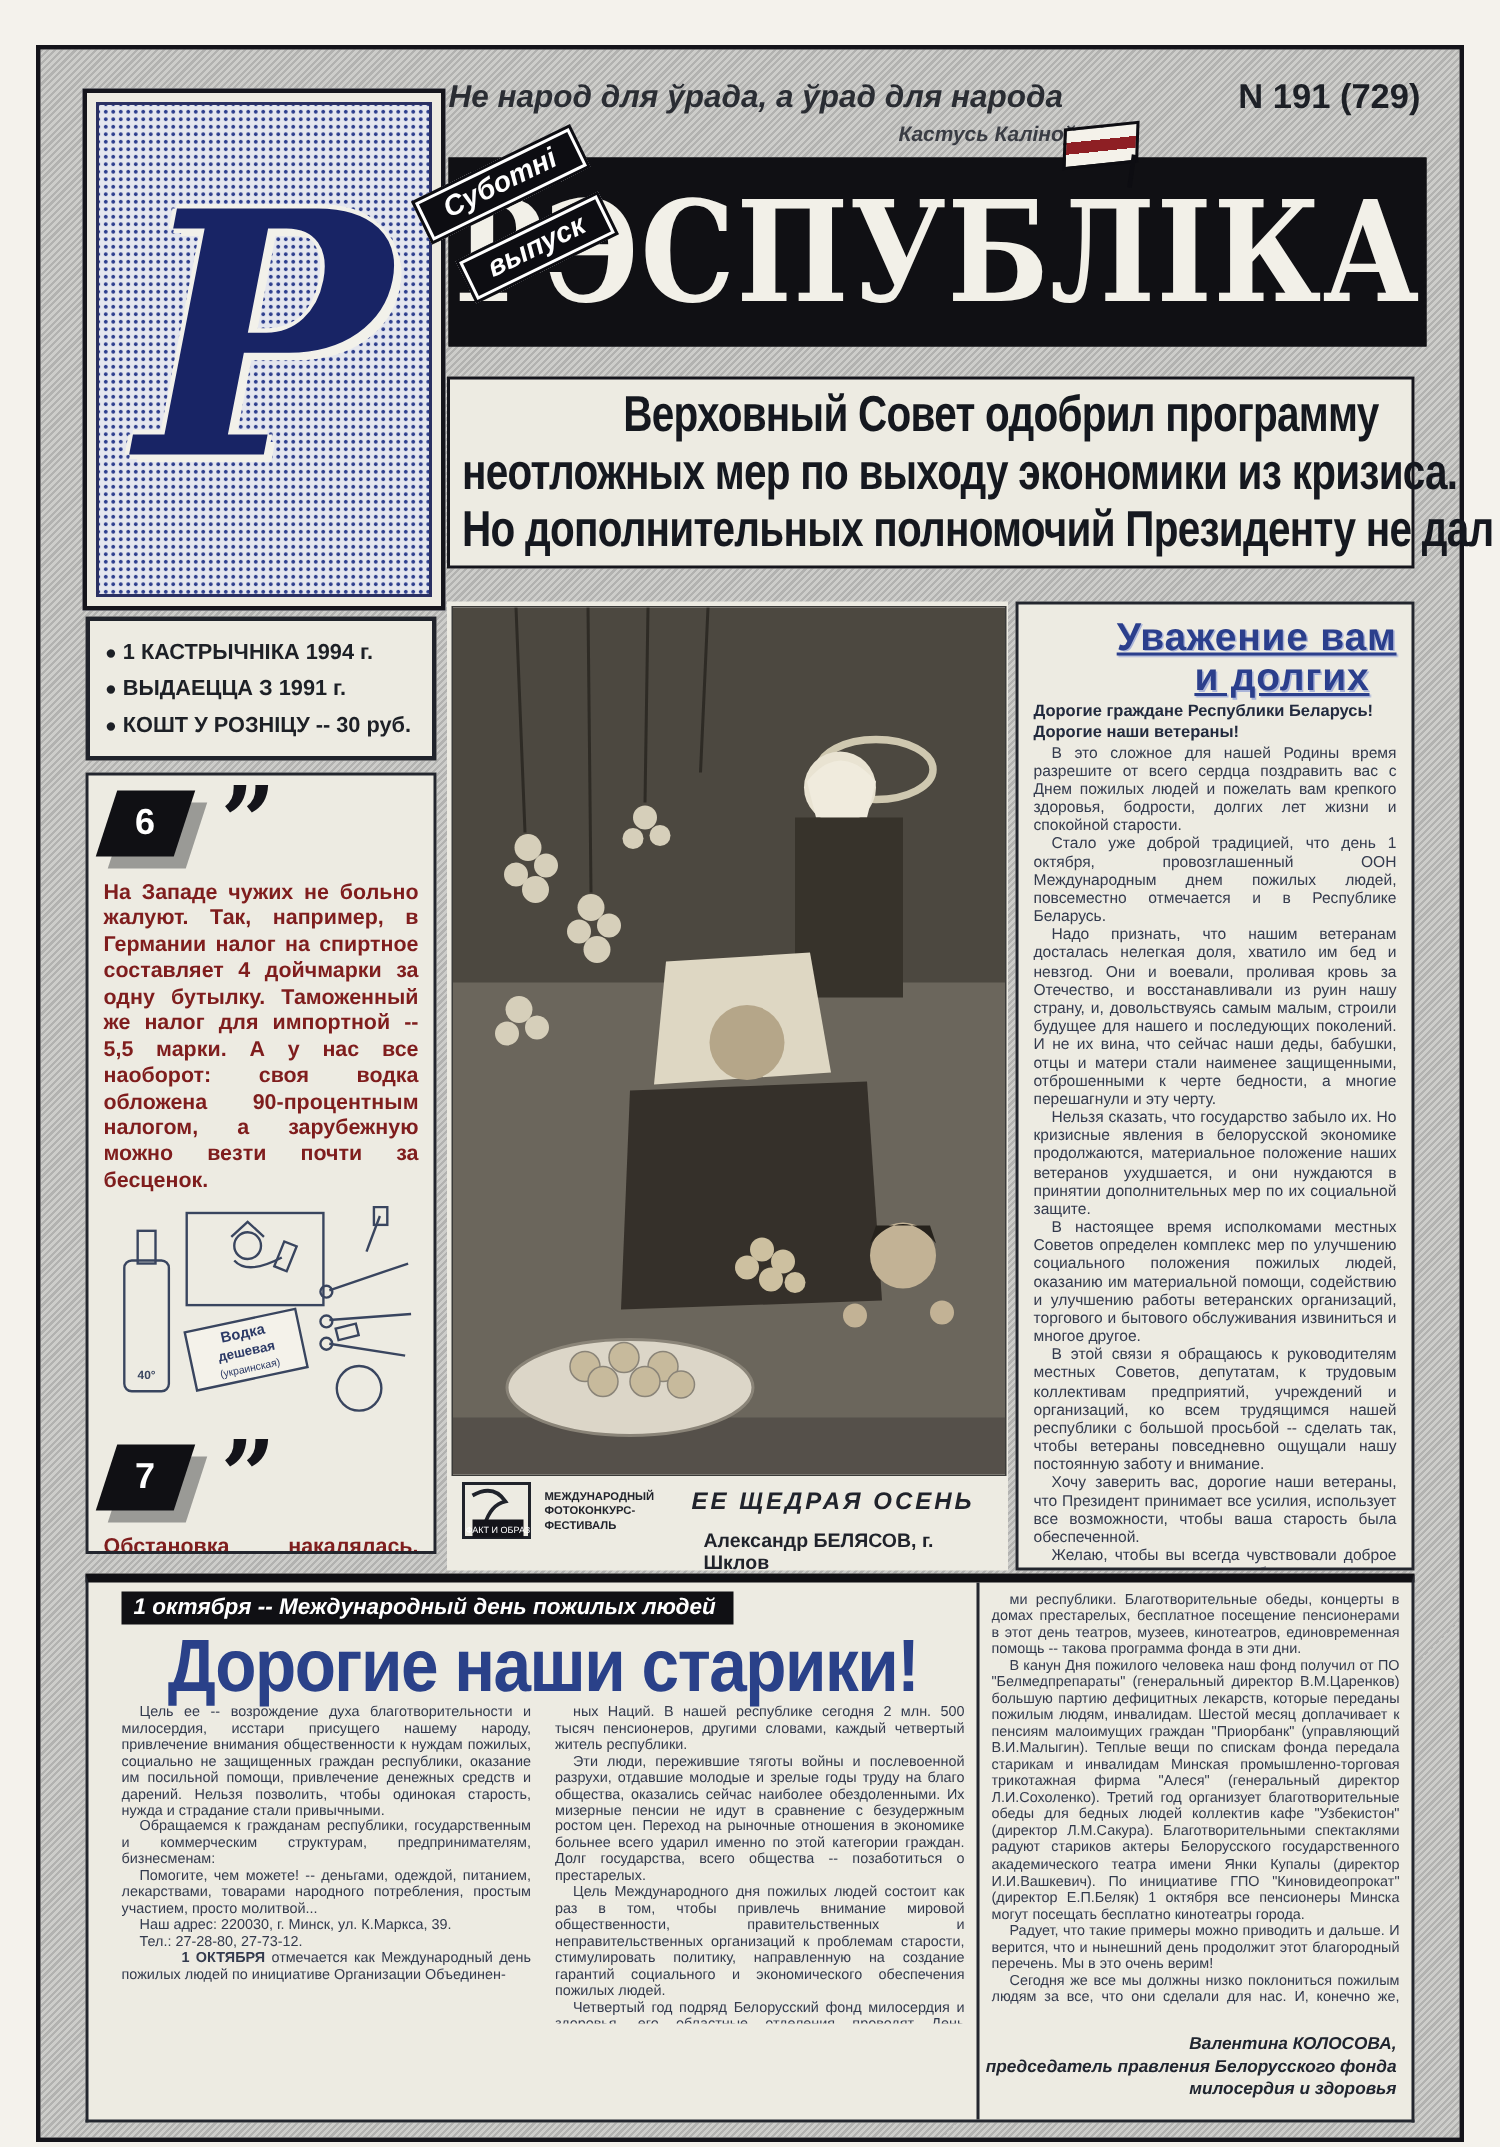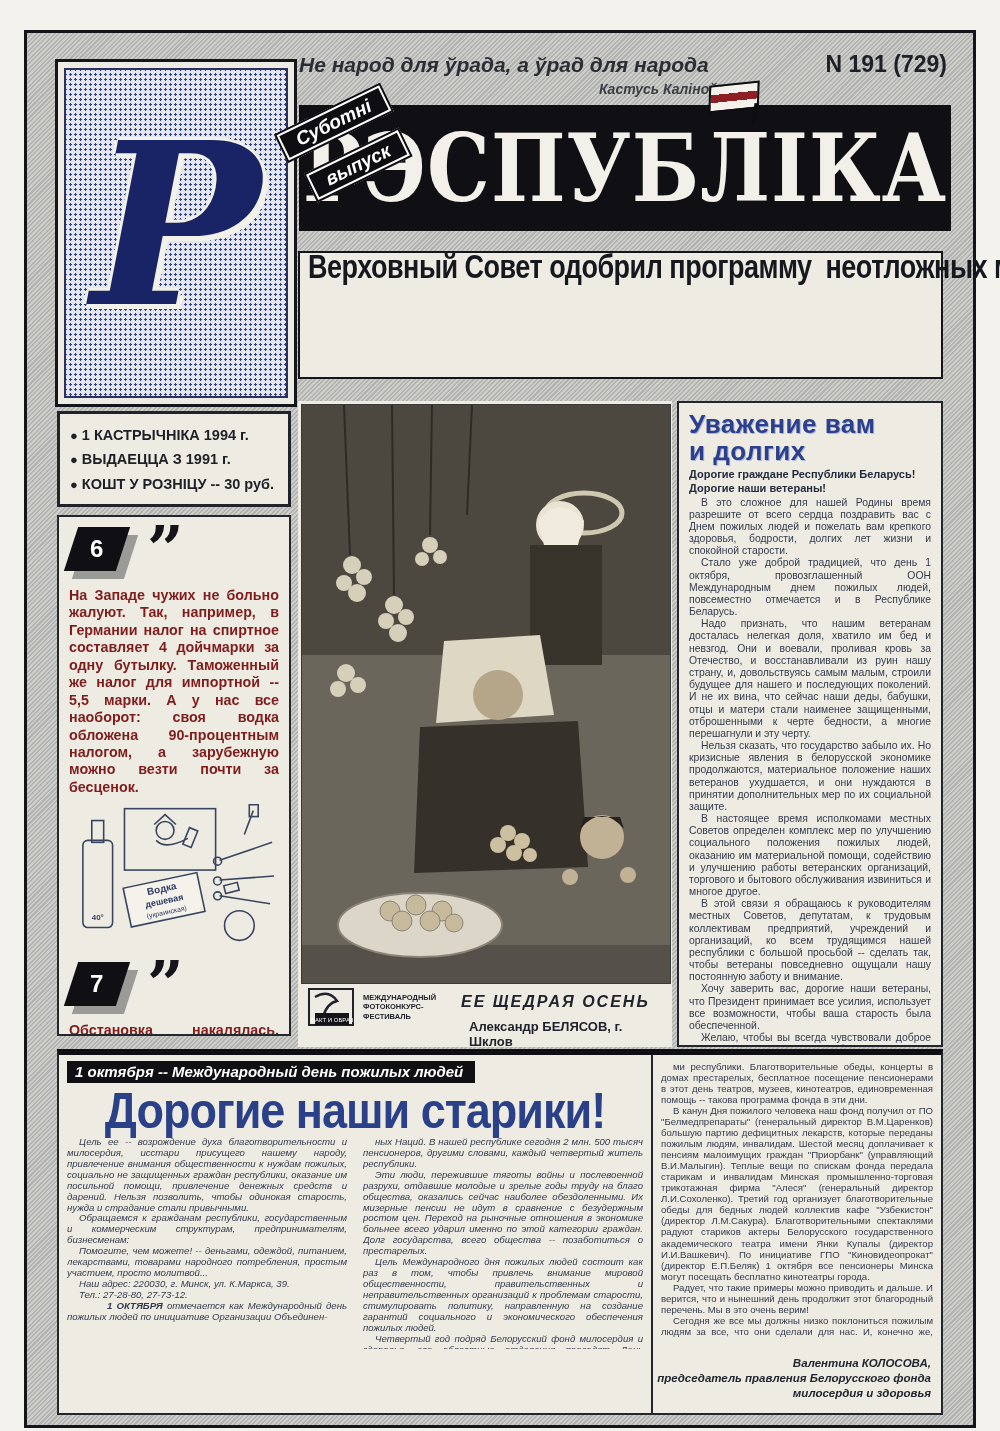--- a/index.html
+++ b/index.html
@@ -47,21 +47,21 @@
     white-space:nowrap;
   }
   .ribbon1{left:-26px;top:0px;}
   .ribbon2{left:4px;top:42px;}
   .flag{position:absolute;left:408px;top:-24px;width:46px;height:24px;border:2px solid #0d0d12;
     transform:skewX(-8deg) rotate(-6deg);
     background:linear-gradient(#f4f2ea 0 33%,#8e1f24 33% 66%,#f4f2ea 66% 100%);}
   .flag-pole{position:absolute;left:452px;top:-4px;width:3px;height:22px;background:#0d0d12;transform:rotate(8deg);}
   
   .headline-box{left:271px;top:218px;width:645px;height:128px;border:2px solid #15151c;
-    display:flex;flex-direction:row;justify-content:space-between;padding:8px 8px;box-sizing:border-box;}
+    display:flex;flex-direction:column;justify-content:space-between;padding:8px 8px;box-sizing:border-box;}
   .headline-line{font-size:27px;font-weight:bold;color:#15181f;letter-spacing:-0.5px;white-space:nowrap;
     transform:scaleY(1.25);transform-origin:center;}
   .hl1{text-align:right;padding-right:14px;}
   .hl2{text-align:center;}
   .hl3{text-align:center;}
   
   .info-box{left:30px;top:378px;width:234px;height:96px;border:3px solid #20232b;
     display:flex;flex-direction:column;justify-content:space-evenly;padding:4px 10px;box-sizing:border-box;}
   .info-item{font-size:14.5px;font-weight:bold;color:#1d2026;white-space:nowrap;}
   .info-item .bullet{font-size:13px;margin-right:4px;}
@@ -79,36 +79,36 @@
   .center-block{left:271px;top:368px;width:374px;height:646px;padding:3px;box-sizing:border-box;}
   .photo{width:368px;height:578px;border:1px solid #3a3a38;display:block;}
   .caption-row{position:relative;height:56px;margin-top:3px;}
   .caption-logo{position:absolute;left:6px;top:0;}
   .caption-logo-text{position:absolute;left:62px;top:6px;font-size:7.5px;font-weight:bold;line-height:1.25;color:#20232b;}
   .caption-title{position:absolute;left:160px;top:6px;font-size:16px;font-weight:bold;font-style:italic;color:#20232b;letter-spacing:2px;}
   .caption-author{position:absolute;left:168px;top:32px;font-size:13px;font-weight:bold;color:#20232b;}
   
   .address-box{left:650px;top:368px;width:266px;height:646px;border:2px solid #23262e;
     padding:8px 10px;box-sizing:border-box;overflow:hidden;}
-  .address-title{font-size:26px;font-weight:bold;color:#2b3f8c;line-height:1.05;
-    text-shadow:1px 1px 0 #aab4d8;letter-spacing:0.5px;}
+  .address-title{font-size:26px;font-weight:bold;color:#2b3f8c;text-align:right;line-height:1.05;
+    text-shadow:1px 1px 0 #aab4d8;letter-spacing:0.5px;text-decoration:underline;}
   .address-title .t2{padding-right:18px;}
   .salutation{font-size:11px;font-weight:bold;color:#222a3e;margin-top:2px;}
   .address-body{margin-top:3px;}
   .address-body p{font-size:10.4px;line-height:1.17;text-align:justify;margin:0;text-indent:12px;color:#333a4d;}
   
   .bottom-section{left:30px;top:1016px;width:886px;height:366px;border:2px solid #23262e;border-top:6px solid #101014;
     box-sizing:border-box;display:flex;}
-  .bottom-left{width:592px;padding:6px 8px 4px 8px;box-sizing:border-box;}
+  .bottom-left{width:592px;padding:6px 8px 4px 22px;box-sizing:border-box;}
   .banner{display:inline-block;background:#101014;color:#fff;font-style:italic;font-weight:bold;
     font-size:15px;padding:2px 12px 3px 8px;}
   .b-headline{font-size:45px;font-weight:bold;color:#2a4189;text-align:center;letter-spacing:-1px;
     transform:scaleY(1.1);margin-top:2px;white-space:nowrap;}
   .b-subhead{font-size:18.5px;font-style:italic;text-align:center;color:#2a2f3c;max-width:560px;margin:4px auto 6px auto;line-height:1.2;}
-  .b-cols{display:flex;gap:16px;font-style:italic;}
+  .b-cols{display:flex;gap:16px;}
   .b-col{width:286px;height:212px;overflow:hidden;}
   .b-col p{font-size:9.6px;line-height:1.14;text-align:justify;margin:0;text-indent:12px;color:#333a4d;}
   .b-col .lead{font-weight:bold;margin-left:28px;}
   .bottom-right{width:294px;border-left:2px solid #23262e;padding:6px 8px;box-sizing:border-box;position:relative;}
   .bottom-right .b-col3{height:276px;overflow:hidden;}
   .bottom-right .b-col3 p{font-size:9.6px;line-height:1.15;text-align:justify;margin:0;text-indent:12px;color:#333a4d;}
   .b-sig{position:absolute;right:10px;bottom:12px;text-align:right;font-weight:bold;font-style:italic;font-size:11.5px;color:#20252f;line-height:1.3;}
 </style>
 </head>
 <body>

